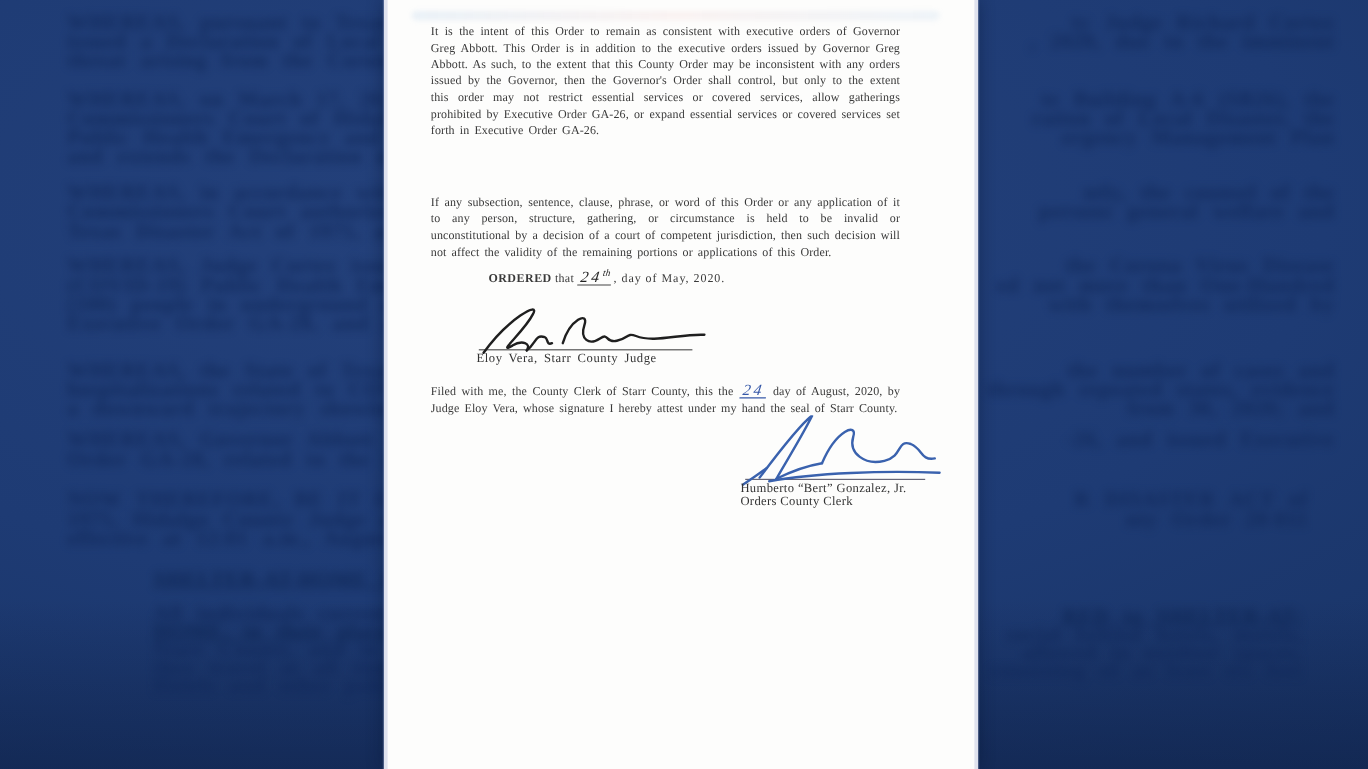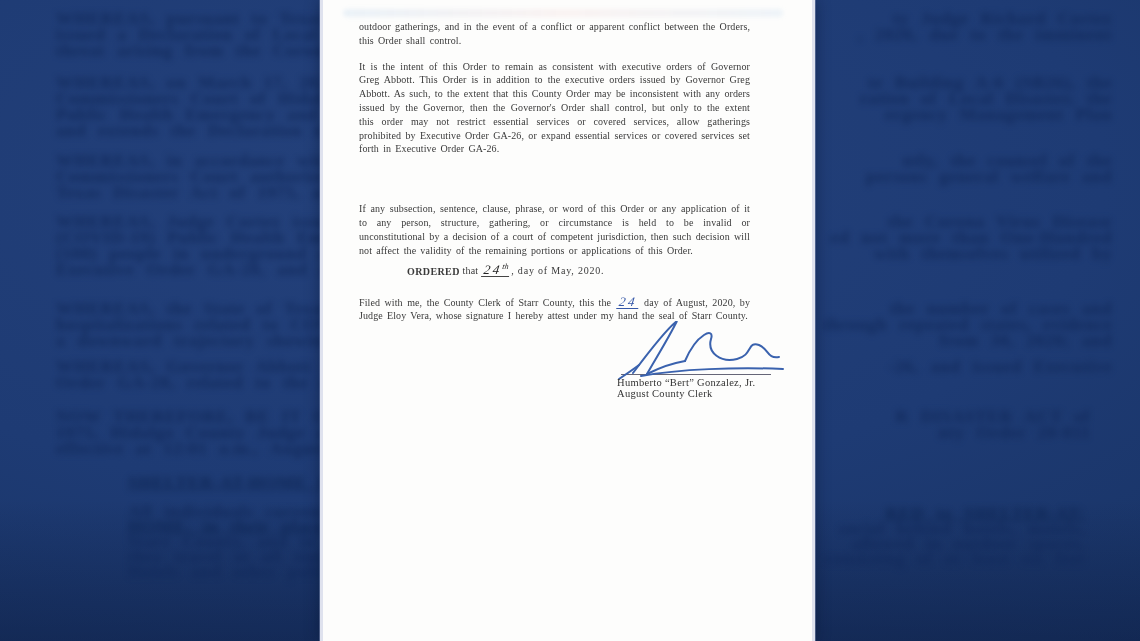--- a/index.html
+++ b/index.html
@@ -121,45 +121,55 @@
         <div class="bgline hu" style="top: 503px; right: 55px;">RED to SHELTER-AT:</div>
         <div class="bgline" style="top: 518px; right: 55px;">social behind hotels, motels,</div>
         <div class="bgline" style="top: 533px; right: 55px;">allowed in outdoor spaces,</div>
         <div class="bgline" style="top: 548px; right: 55px;">consisting of at least six feet</div>
       </div>
   </div>
 
   <div class="page">
     <div class="page-smudge"></div>
 
-    <p>outdoor gatherings, and in the event of a conflict or apparent conflict between the Orders, this Order shall control.</p>
     <p>It is the intent of this Order to remain as consistent with executive orders of Governor Greg Abbott. This Order is in addition to the executive orders issued by Governor Greg Abbott. As such, to the extent that this County Order may be inconsistent with any orders issued by the Governor, then the Governor's Order shall control, but only to the extent this order may not restrict essential services or covered services, allow gatherings prohibited by Executive Order GA-26, or expand essential services or covered services set forth in Executive Order GA-26.</p>
     <p class="last">If any subsection, sentence, clause, phrase, or word of this Order or any application of it to any person, structure, gathering, or circumstance is held to be invalid or unconstitutional by a decision of a court of competent jurisdiction, then such decision will not affect the validity of the remaining portions or applications of this Order.</p>
 
     <div class="ordered">
       <b>ORDERED</b>
       <span>that</span>
       <span class="hand"><span>24</span><sup>th</sup></span><span class="spread">, day of May, 2020.</span>
     </div>
 
+    <div class="sigblock-judge">
+      <svg width="200" height="48" viewBox="0 0 200 48">
+        <g fill="none" stroke="#1f1f1f" stroke-width="2" stroke-linecap="round">
+          <path d="M6 44 C26 16 54 0 47 12 C40 26 16 46 30 38 C38 33 46 36 42 42"></path>
+          <path d="M42 42 C50 36 49 28 57 31 C60 32 58 38 63 36"></path>
+          <path d="M72 36 C78 16 94 9 90 21 C86 33 94 38 103 32 C111 27 107 36 117 34 C127 32 125 27 133 30 C148 36 170 28 190 29"></path>
+        </g>
+      </svg>
+      <div class="sigline"></div>
+      <div class="signame">Eloy Vera, Starr County Judge</div>
+    </div>
 
     <p class="filed">
       <span>Filed with me, the County Clerk of Starr County, this the</span>
       <span class="hand blue">24</span>
       <span>day of August, 2020, by Judge Eloy Vera, whose signature I hereby attest under my hand the seal of Starr County.</span>
     </p>
 
     <div class="sigblock-clerk">
       <svg width="170" height="62" viewBox="0 0 170 62">
         <g fill="none" stroke="#3a62ae" stroke-width="2" stroke-linecap="round">
           <path d="M2 58 C8 54 14 50 22 44"></path>
           <path d="M16 52 C34 28 52 6 60 0 C50 20 36 42 30 53"></path>
           <path d="M30 53 C44 46 56 42 68 40"></path>
           <path d="M68 40 C80 12 98 6 94 18 C90 32 104 42 120 38 C136 34 130 20 142 24 C152 28 150 38 162 36"></path>
           <path d="M24 55 C62 48 120 46 166 48"></path>
         </g>
       </svg>
       <div class="sigline2"></div>
       <div class="clerkname">Humberto “Bert” Gonzalez, Jr.</div>
-      <div class="clerktitle">August County Clerk</div>
+      <div class="clerktitle">Orders County Clerk</div>
     </div>
   </div>
 </div>
 
 </body></html>

